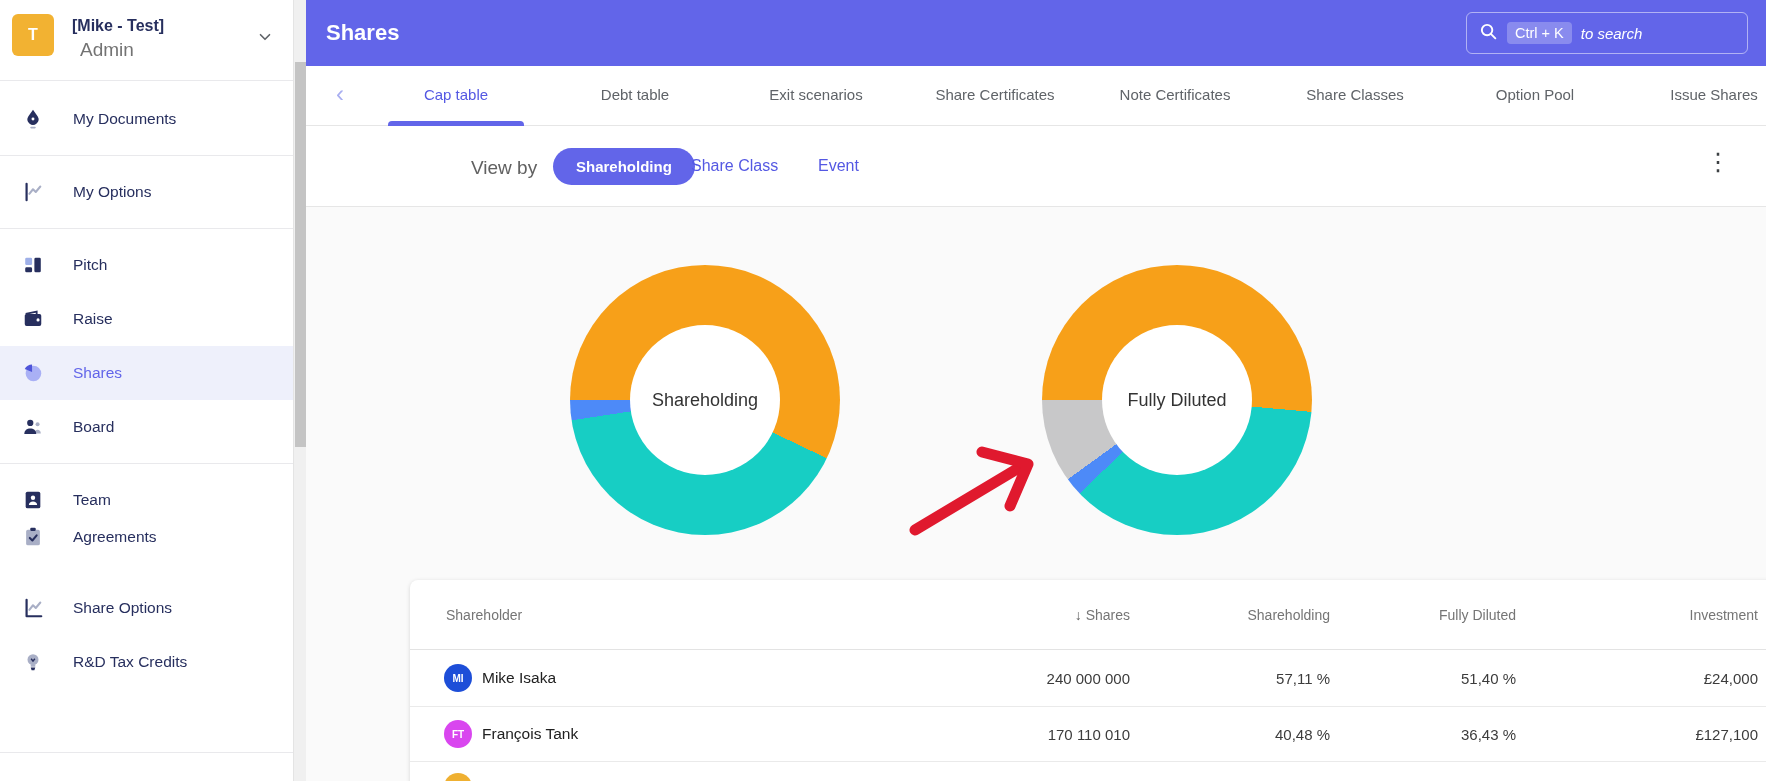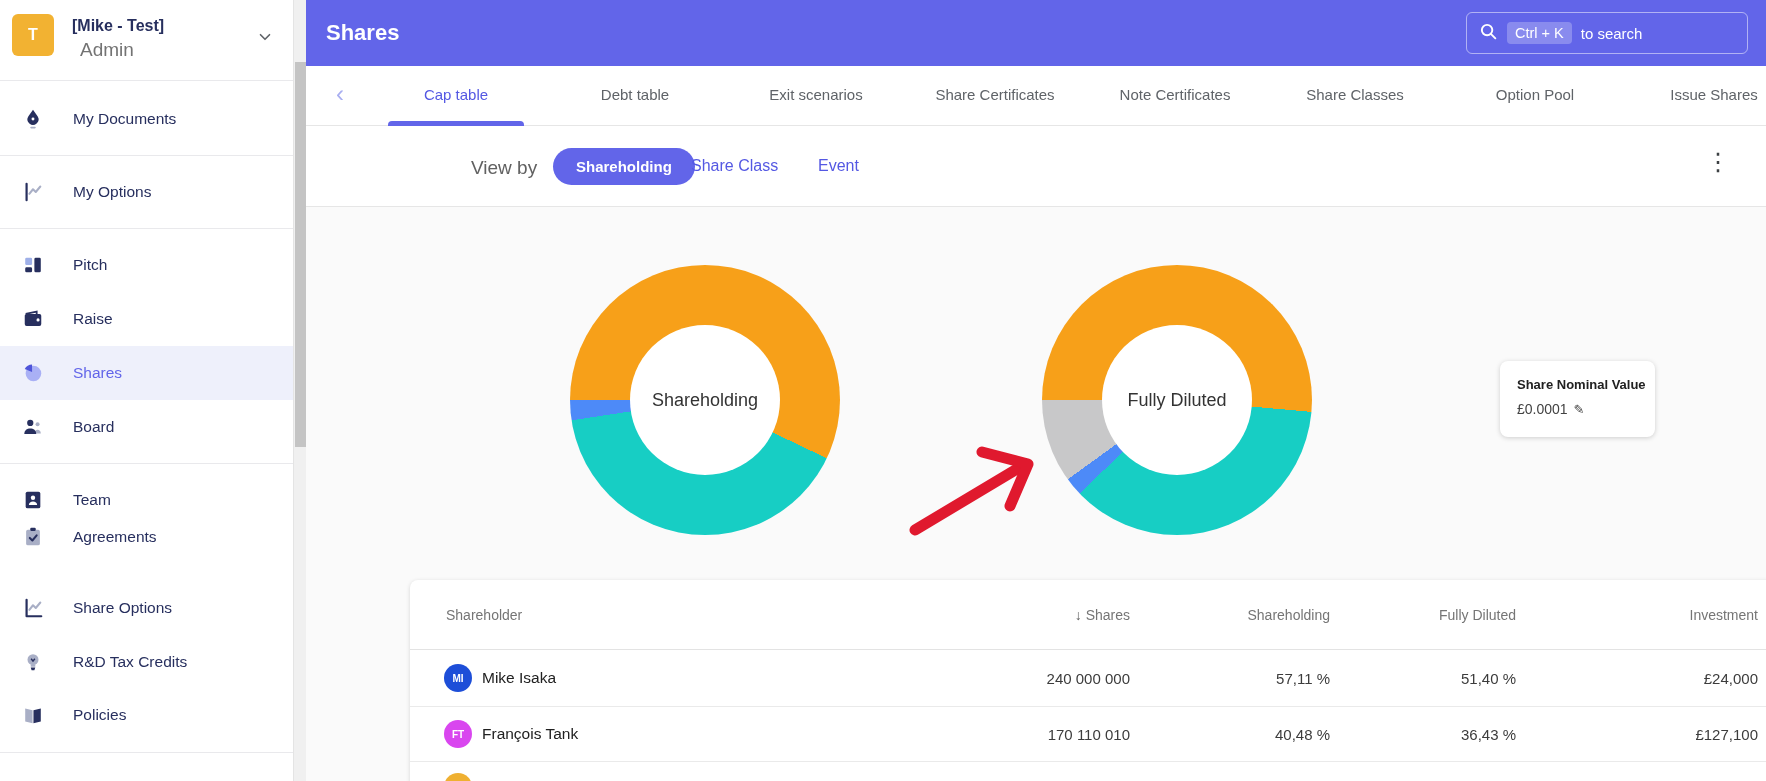--- a/index.html
+++ b/index.html
@@ -21,21 +21,21 @@
   .side-item.active .slabel { color:#6265E9; }
   .scroll-track { position:absolute; left:293px; top:0; width:13px; height:781px; background:#F0F0F0; border-left:1px solid #E4E4E4; z-index:4; }
   .scroll-thumb { position:absolute; left:1px; top:62px; width:11px; height:385px; background:#C4C4C4; }
 
   
   .main { position:absolute; left:306px; top:0; width:1460px; height:781px; }
   .appbar { position:absolute; left:0; top:0; width:100%; height:66px; background:#6265E9; }
   .page-title { position:absolute; left:20px; top:0; line-height:66px; color:#fff; font-size:22px; font-weight:bold; }
   .searchbox { position:absolute; left:1160px; top:12px; width:282px; height:42px; border:1px solid rgba(255,255,255,0.5); border-radius:6px; display:flex; align-items:center; padding:0 12px; gap:9px; cursor:text; }
   .search-shortcut { background:rgba(255,255,255,0.25); color:#fff; border-radius:4px; padding:3px 8px; font-size:14.5px; }
-  .search-hint { color:#fff; font-size:15px; }
+  .search-hint { color:#fff; font-size:15px;font-style:italic; }
 
   .tabsbar { position:absolute; left:0; top:66px; width:100%; height:60px; background:#fff; border-bottom:1px solid #E6E6E6; }
   .tab-back { position:absolute; left:30px; top:14px; font-size:24px; color:#A8AEF1; cursor:pointer; }
   .tab { position:absolute; top:0; transform:translateX(-50%); line-height:58px; font-size:15px; color:#5F6368; cursor:pointer; white-space:nowrap; }
   .tab.active { color:#5458E3; font-weight:500; }
   .tab-underline { position:absolute; left:82px; top:55px; width:136px; height:5px; border-radius:4px 4px 0 0; background:#6265E9; }
 
   .filterbar { position:absolute; left:0; top:126px; width:100%; height:81px; background:#fff; border-bottom:1px solid #E6E6E6; }
   .viewby-label { position:absolute; left:165px; top:31px; font-size:19px; color:#616161; }
   .mode-pill { position:absolute; left:247px; top:22px; height:37px; padding:0 23px; border-radius:19px; background:#6265E9; color:#fff; font-size:15px; font-weight:bold; display:flex; align-items:center; cursor:pointer; }
@@ -166,27 +166,20 @@
     </div>
     <div class="side-item" style="top:635px">
       <span class="sicon"><svg viewBox="0 0 24 24" width="22" height="22">
             <circle cx="12" cy="9.5" r="6" fill="#A9AFC6"></circle>
             <path d="M10 8.5l2 2.5 2-2.5" fill="none" stroke="#272F5E" stroke-width="1.6"></path>
             <rect x="9.5" y="15" width="5" height="2.2" fill="#A9AFC6"></rect>
             <path d="M9.5 18h5l-1 3h-3z" fill="#272F5E"></path>
           </svg></span>
       <span class="slabel">R&amp;D Tax Credits</span>
     </div>
-    <div class="side-item" style="top:688px">
-      <span class="sicon"><svg viewBox="0 0 24 24" width="22" height="22">
-            <path d="M3.5 5l8 1.8V21l-8-1.8z" fill="#A9AFC6"></path>
-            <path d="M20.5 5l-8 1.8V21l8-1.8z" fill="#272F5E"></path>
-          </svg></span>
-      <span class="slabel">Policies</span>
-    </div>
     <div class="side-divider" style="top:752px"></div>
   </div>
 
   <div class="scroll-track">
     <div class="scroll-thumb"></div>
   </div>
 
   <div class="main">
 
     <div class="appbar">
@@ -233,26 +226,20 @@
       </div>
     </div>
 
     <div class="annotation-arrow">
       <svg width="160" height="110" viewBox="0 0 160 110" fill="none">
         <path d="M15 90 L122 26" stroke="#E0192E" stroke-width="11" stroke-linecap="round"></path>
         <path d="M82 12 L128 24 L110 66" stroke="#E0192E" stroke-width="11" stroke-linecap="round" stroke-linejoin="round" fill="none"></path>
       </svg>
     </div>
 
-    <div class="nominal-card">
-      <div class="nominal-title">Share Nominal Value</div>
-      <div class="nominal-value">
-        <span>£0.0001</span><span class="pencil">✎</span>
-      </div>
-    </div>
 
     <div class="table-card">
       <div class="trow thead">
         <div class="th-name">Shareholder</div>
         <div class="cell-num"><span class="sort-icon">↓</span><span>Shares</span></div>
         <div class="cell-num">Shareholding</div>
         <div class="cell-num">Fully Diluted</div>
         <div class="cell-num">Investment</div>
       </div>
 

